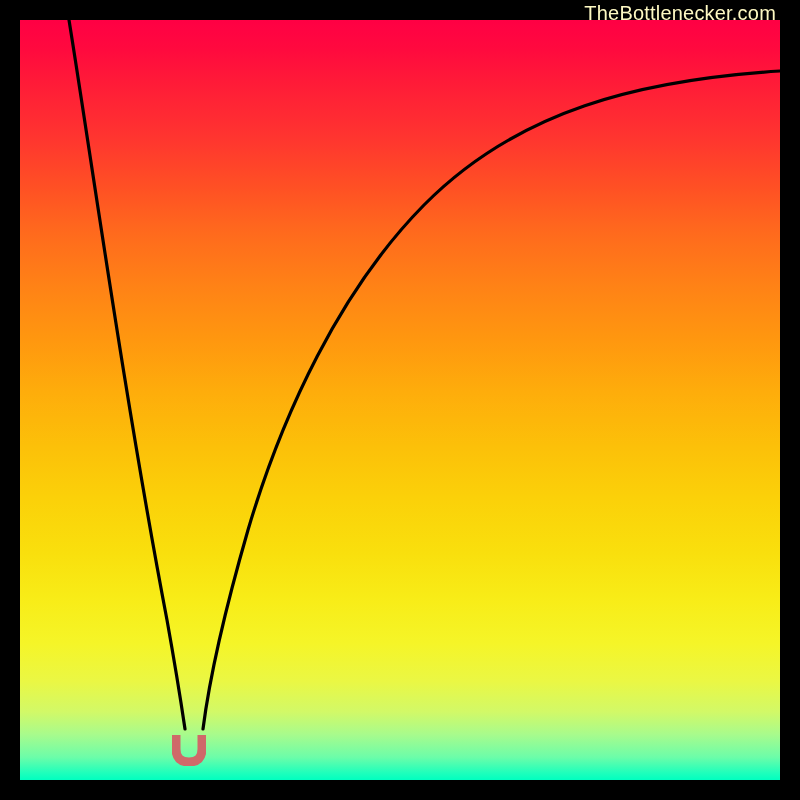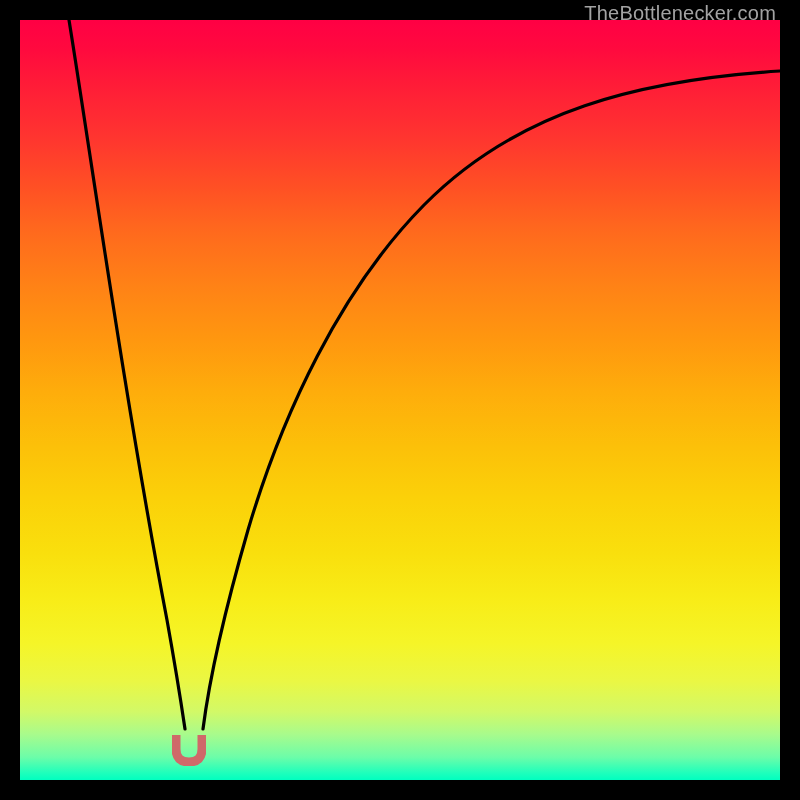--- a/index.html
+++ b/index.html
@@ -35,21 +35,21 @@
     #eaf744 87%,
     #d2f967 91%,
     #a8fb8c 94%,
     #6cfda9 97%,
     #21ffbb 99%,
     #00ffc0 100%);
 }
 .attribution{
   position:absolute;
   right:24px;top:2px;
-  color:#a3a3a3;
+  color:#fef9c3;
   font-size:20px;
   font-weight:540;
   letter-spacing:0.2px;
   text-align:center;
 }
 svg.curve-layer{
   position:absolute;left:0;top:0;
   width:760px;height:760px;
   pointer-events:none;
 }

